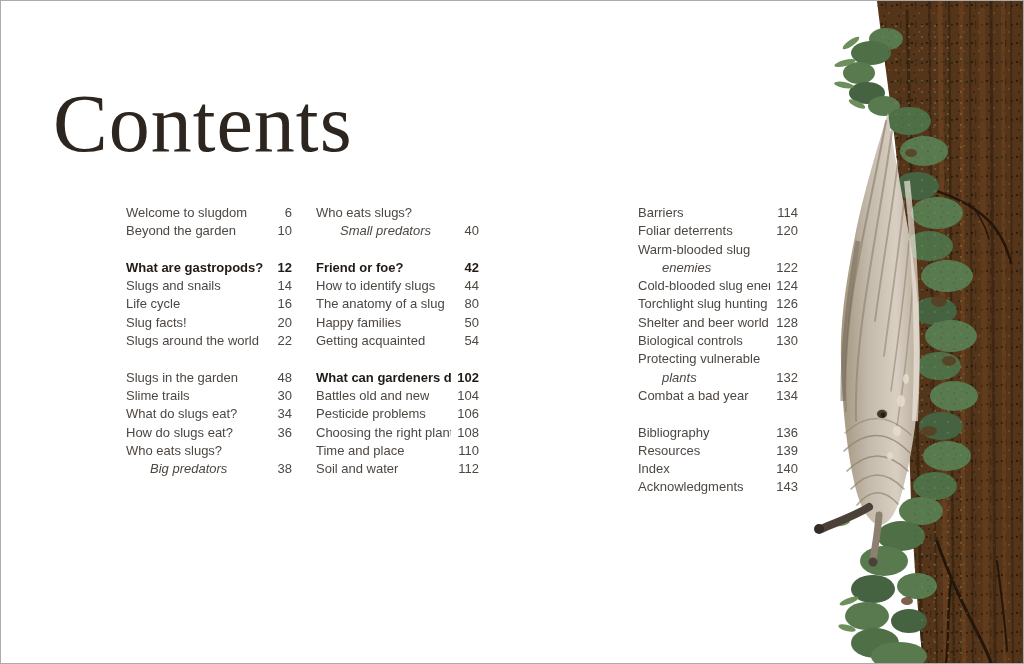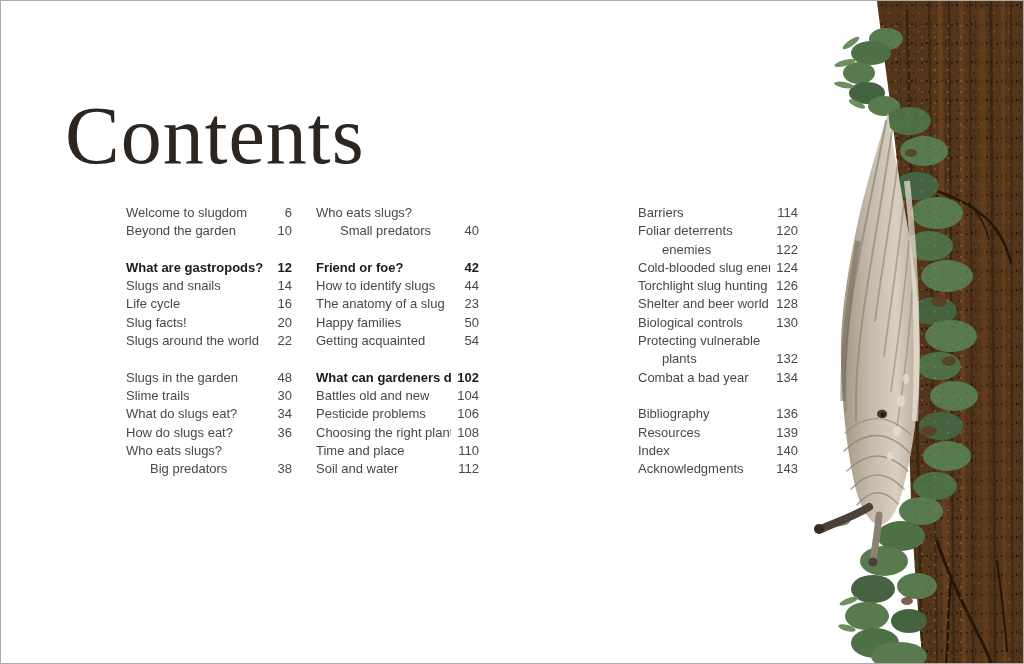--- a/index.html
+++ b/index.html
@@ -8,38 +8,38 @@
     --moss:#587a4e; --moss-dark:#466341; --moss-light:#6d8f5c;
     --slug-light:#d8cfc2; --slug-mid:#b0a392; --slug-dark:#6b5f50;
   }
   html,body{margin:0;padding:0;background:#fff;}
   .page{
     position:relative; width:1022px; height:662px;
     border:1px solid #ababab; background:#ffffff; overflow:hidden;
     font-family:"Liberation Sans", sans-serif;
   }
   .title{
-    position:absolute; left:52px; top:82px; margin:12px;
+    position:absolute; left:52px; top:82px; margin:0;
     font-family:"Liberation Serif", serif; font-weight:400;
     font-size:82px; line-height:1; color:var(--heading); letter-spacing:1px;
   }
   .toc{position:absolute; top:203px; left:0; width:810px; height:300px;}
   .col{position:absolute; top:0;}
   .col0{left:125px; width:166px;}
   .col1{left:315px; width:163px;}
   .col2{left:637px; width:160px;}
   .row{
     display:flex; justify-content:space-between; align-items:baseline;
     height:18.3px; line-height:18.3px; font-size:13px; color:var(--text);
     white-space:nowrap;
   }
   .row.gap{height:18.3px;}
   .row.bold{font-weight:700; color:var(--bold);}
   .row.bold .num{font-weight:700; color:var(--bold);}
-  .row.indent .label{padding-left:24px;}
+  .row.indent .label{padding-left:24px;font-style:italic;}
   .label{overflow:hidden;}
   .num{padding-left:6px;}
   .art{position:absolute; top:0; right:0; width:234px; height:662px;}
 
   .trunk-base{fill:var(--trunk);}
   .groove{stroke:var(--bark-dark); fill:none; stroke-linecap:round;}
   .ridge{stroke:var(--bark-light); fill:none; stroke-linecap:round;}
   .crack{stroke:#26160a; fill:none; stroke-linecap:round;}
   .moss-blob{stroke:none;}
   .slug-streak{stroke:#8c7e6d; fill:none; stroke-linecap:round;}
@@ -122,21 +122,21 @@
         <div class="row bold">
           <span class="label">Friend or foe?</span>
           <span class="num">42</span>
         </div>
         <div class="row">
           <span class="label">How to identify slugs</span>
           <span class="num">44</span>
         </div>
         <div class="row">
           <span class="label">The anatomy of a slug</span>
-          <span class="num">23</span>
+          <span class="num">80</span>
         </div>
         <div class="row">
           <span class="label">Happy families</span>
           <span class="num">50</span>
         </div>
         <div class="row">
           <span class="label">Getting acquainted</span>
           <span class="num">54</span>
         </div>
         <div class="row gap"></div>
@@ -166,20 +166,24 @@
         </div>
       </div>
     <div class="col col2">
         <div class="row">
           <span class="label">Barriers</span>
           <span class="num">114</span>
         </div>
         <div class="row">
           <span class="label">Foliar deterrents</span>
           <span class="num">120</span>
+        </div>
+        <div class="row">
+          <span class="label">Warm-blooded slug</span>
+          <span class="num"></span>
         </div>
         <div class="row indent">
           <span class="label">enemies</span>
           <span class="num">122</span>
         </div>
         <div class="row">
           <span class="label">Cold-blooded slug enemies</span>
           <span class="num">124</span>
         </div>
         <div class="row">

